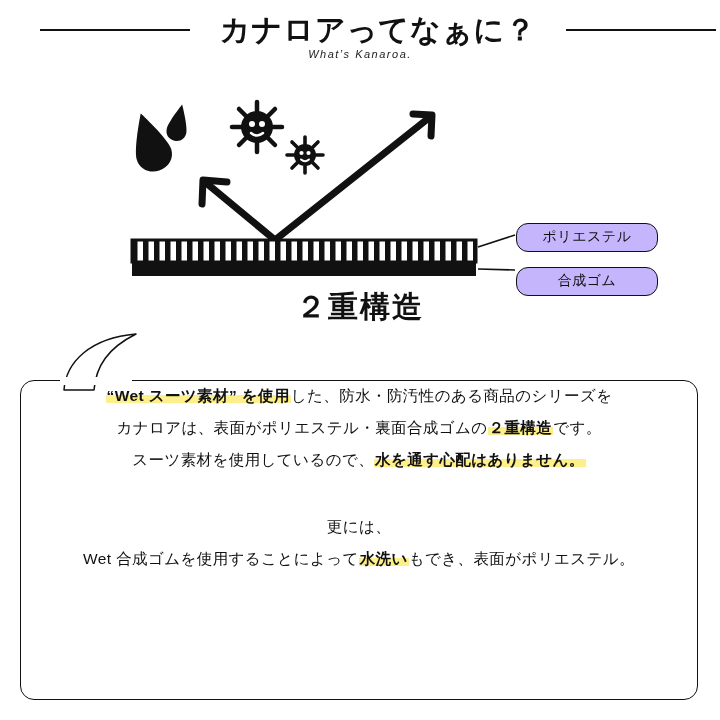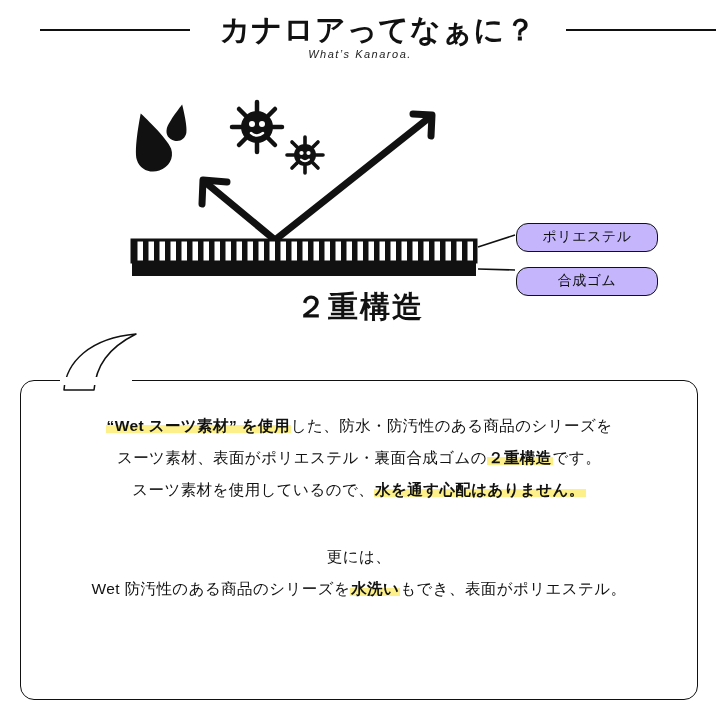--- a/index.html
+++ b/index.html
@@ -125,21 +125,20 @@
   .bubble-content {
     position: absolute;
     left: 0;
     top: 0;
     width: 678px;
     height: 320px;
     display: flex;
     flex-direction: column;
     align-items: center;
     justify-content: flex-start;
-    padding-top: 30px;
     box-sizing: border-box;
   }
   .para {
     text-align: center;
     font-size: 15.5px;
     line-height: 2.05;
     letter-spacing: 0.4px;
     color: #111111;
   }
   .para.second {
@@ -249,21 +248,21 @@
 <div class="bubble">
   <div class="bubble-body"></div>
   <svg class="bubble-tail" viewBox="0 0 90 60" xmlns="http://www.w3.org/2000/svg">
     <path d="M8 58 C10 30 34 6 80 2 C52 16 40 34 38 58 Z" fill="#ffffff" stroke="#111111" stroke-width="1.5" stroke-linejoin="round"></path>
   </svg>
   <div class="tail-mask"></div>
 
   <div class="bubble-content">
     <div class="para" id="para1">
         <span class="line"><span class="hl bold">“Wet スーツ素材” を使用</span><span class="">した、防水・防汚性のある商品のシリーズを</span></span>
-        <span class="line"><span class="">スーツ素材、表面がポリエステル・裏面合成ゴムの</span><span class="hl bold">２重構造</span><span class="">です。</span></span>
+        <span class="line"><span class="">カナロアは、表面がポリエステル・裏面合成ゴムの</span><span class="hl bold">２重構造</span><span class="">です。</span></span>
         <span class="line"><span class="">スーツ素材を使用しているので、</span><span class="hl bold">水を通す心配はありません。</span></span>
       </div>
     <div class="para second" id="para2">
         <span class="line"><span class="">更には、</span></span>
-        <span class="line"><span class="">Wet 防汚性のある商品のシリーズを</span><span class="hl bold">水洗い</span><span class="">もでき、表面がポリエステル。</span></span>
+        <span class="line"><span class="">Wet 合成ゴムを使用することによって</span><span class="hl bold">水洗い</span><span class="">もでき、表面がポリエステル。</span></span>
       </div>
   </div>
 </div>
 
 </body></html>

